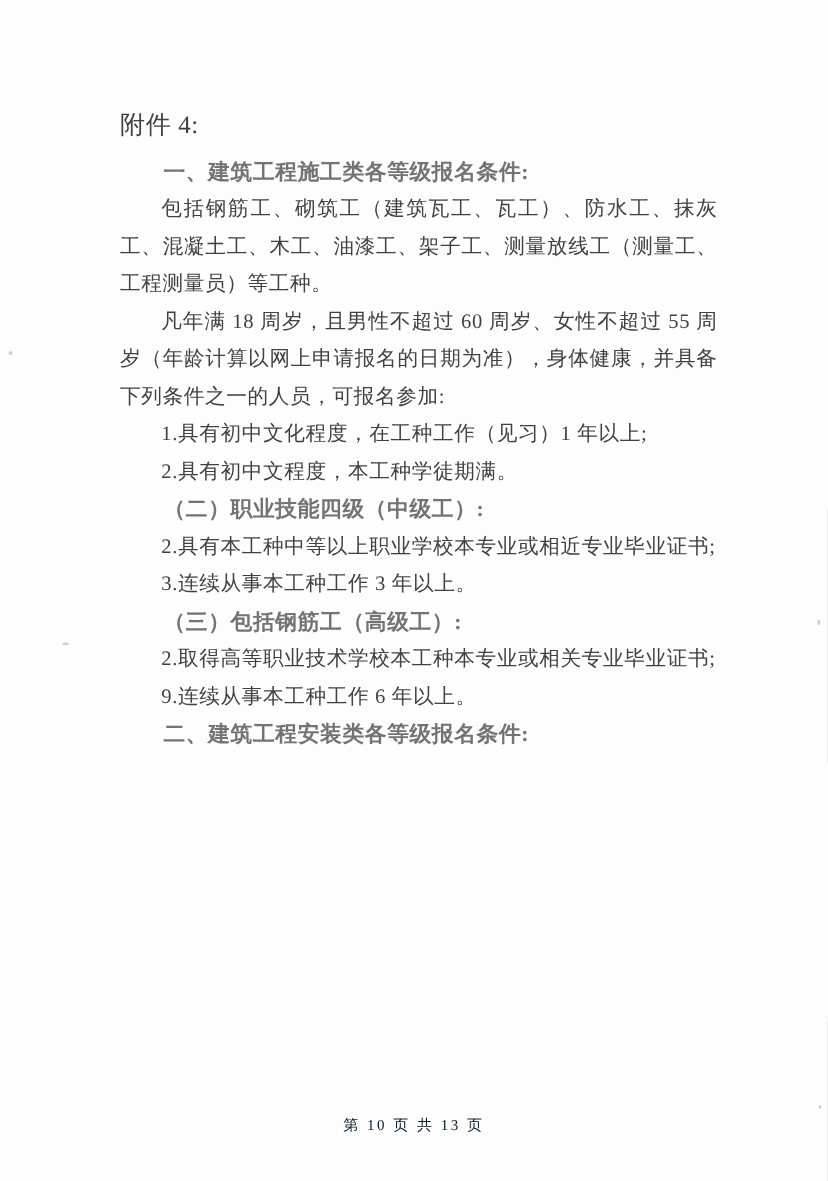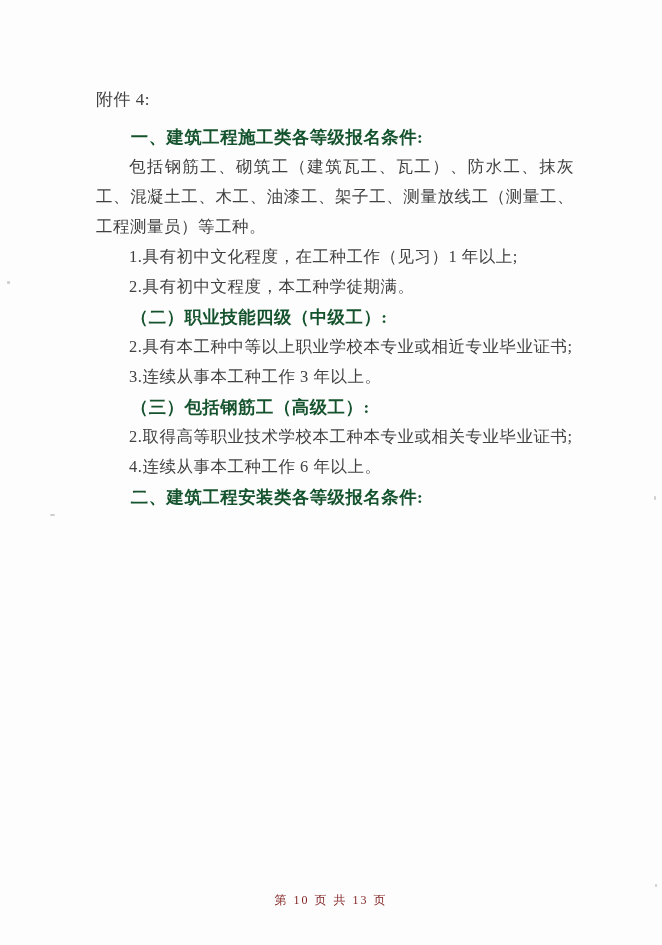--- a/index.html
+++ b/index.html
@@ -28,61 +28,62 @@
     text-align: justify;
   }
   .content p {
     margin: 0;
     text-indent: 2em;
     letter-spacing: 0.5px;
   }
   p.attachment {
     text-indent: 0;
     margin-bottom: 7px;
-    font-size: 17px;
+    font-size: 20px;
   }
   p.heading {
     font-weight: bold;
-    color: #14532d;
+    color: #737373;
     font-size: 17.4px;
     line-height: 30px;
   }
   .footer {
     position: absolute;
     top: 892px;
     left: 0;
     width: 100%;
     text-align: center;
     font-size: 12px;
     letter-spacing: 2px;
-    color: #7f1d1d;
+    color: #0f172a;
   }
   .speck {
     position: absolute;
     background: #a9a9a9;
     opacity: 0.55;
     border-radius: 1px;
   }
 </style>
 </head>
 <body>
 
 <div class="page">
   <div class="content">
     <p class="attachment">附件 4:</p>
     <p class="heading">一、建筑工程施工类各等级报名条件:</p>
     <p>包括钢筋工、砌筑工（建筑瓦工、瓦工）、防水工、抹灰工、混凝土工、木工、油漆工、架子工、测量放线工（测量工、工程测量员）等工种。</p>
+    <p>凡年满 18 周岁，且男性不超过 60 周岁、女性不超过 55 周岁（年龄计算以网上申请报名的日期为准），身体健康，并具备下列条件之一的人员，可报名参加:</p>
     <p>1.具有初中文化程度，在工种工作（见习）1 年以上;</p>
     <p>2.具有初中文程度，本工种学徒期满。</p>
     <p class="heading">（二）职业技能四级（中级工）:</p>
     <p>2.具有本工种中等以上职业学校本专业或相近专业毕业证书;</p>
     <p>3.连续从事本工种工作 3 年以上。</p>
     <p class="heading">（三）包括钢筋工（高级工）:</p>
     <p>2.取得高等职业技术学校本工种本专业或相关专业毕业证书;</p>
-    <p>4.连续从事本工种工作 6 年以上。</p>
+    <p>9.连续从事本工种工作 6 年以上。</p>
     <p class="heading">二、建筑工程安装类各等级报名条件:</p>
   </div>
 
   <div class="footer">第 10 页 共 13 页</div>
 
   <div class="speck" style="left:7px; top:281px; width:3px; height:3px;"></div>
   <div class="speck" style="left:50px; top:514px; width:5px; height:2px;"></div>
   <div class="speck" style="left:654px; top:496px; width:2px; height:4px;"></div>
   <div class="speck" style="left:655px; top:884px; width:2px; height:3px;"></div>
 </div>

